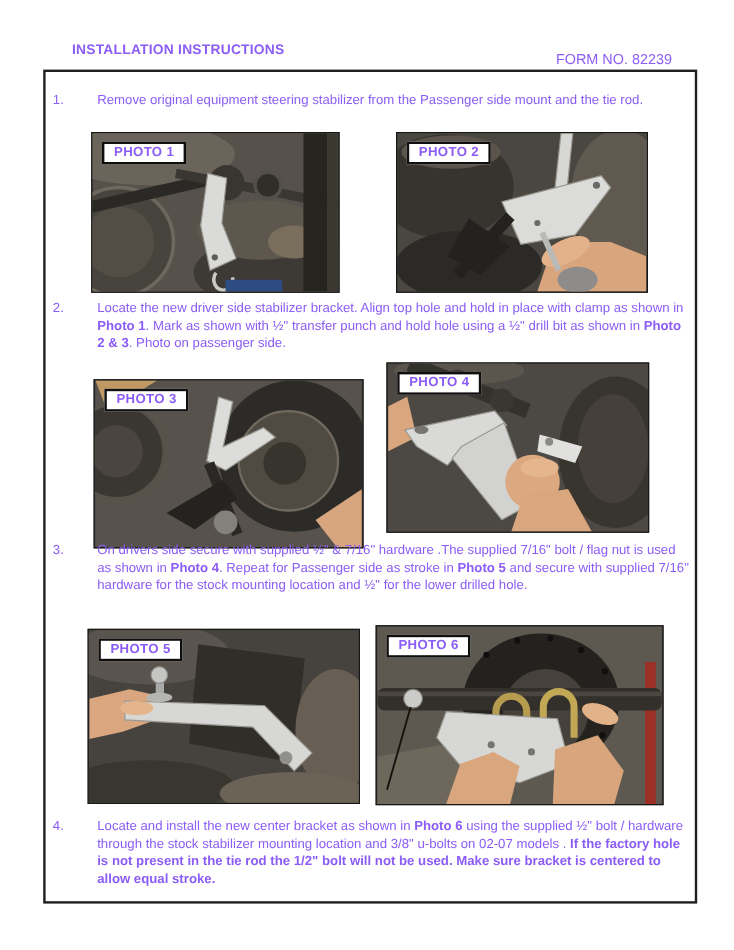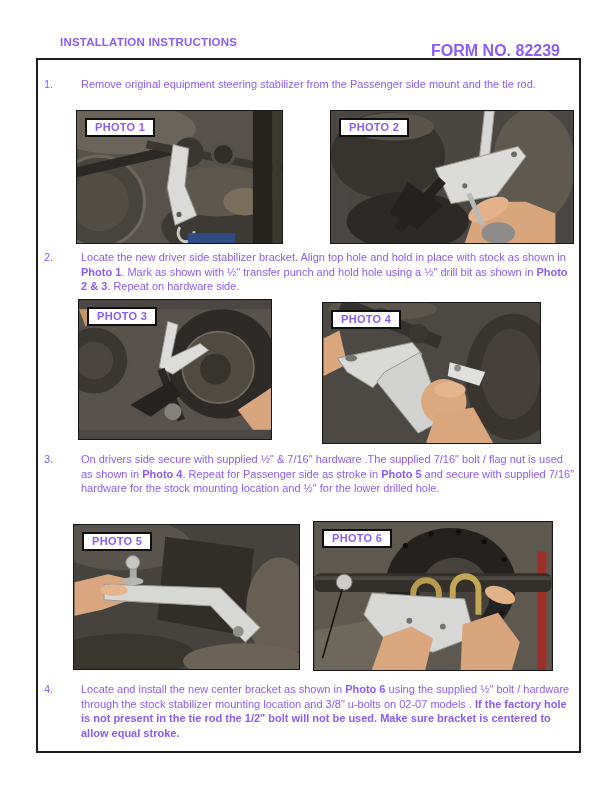--- a/index.html
+++ b/index.html
@@ -7,21 +7,21 @@
     position:relative; width:612px; height:792px; background:#ffffff;
     font-family:"Liberation Sans","DejaVu Sans",sans-serif; color:#8b5cf6;
     overflow:hidden;
   }
   .doc-title {
     position:absolute; left:60px; top:36px;
     font-size:11.5px; font-weight:bold; letter-spacing:0.2px;
   }
   .form-no {
     position:absolute; right:52px; top:42px;
-    font-size:16px; font-weight:bold;
+    font-size:12px; font-weight:normal;
   }
   .content-box {
     position:absolute; left:36px; top:58px; width:545px; height:695px;
     border:2px solid #1f1f1f; box-sizing:border-box;
   }
   .step {
     position:absolute; display:flex; font-size:11px; line-height:1.33;
   }
   .step-num { flex:none; width:21px; }
   .step-text { flex:1;padding-left:16px; }
@@ -36,22 +36,22 @@
   }
   .photo svg { display:block; width:100%; height:100%; }
   .photo-label {
     position:absolute; top:7px; left:8px;
     background:#ffffff; border:2px solid #0f0f0f;
     padding:1px 8px 2px 8px;
     font-size:11px; font-weight:bold; letter-spacing:0.3px;
     white-space:nowrap;
   }
   .photo1 { left:38px;  top:50px;  width:207px; height:134px; }
-  .photo2 { left:292px; top:50px;  width:244px; height:134px; }
-  .photo3 { left:40px;  top:239px; width:194px; height:141px; }
+  .photo2 { left:292px; top:50px;  width:210px; height:134px; }
+  .photo3 { left:40px;  top:256px; width:225px; height:141px; }
   .photo4 { left:284px; top:242px; width:219px; height:142px; }
   .photo5 { left:35px;  top:464px; width:227px; height:146px; }
   .photo6 { left:275px; top:461px; width:240px; height:150px; }
 </style>
 </head>
 <body>
 
 <div class="page">
 
   <div class="doc-title">INSTALLATION INSTRUCTIONS</div>
@@ -103,21 +103,21 @@
         <polygon points="210,134 210,104 180,92 150,92 128,104 118,134" fill="#d9a57d"></polygon>
         <ellipse cx="142" cy="100" rx="22" ry="10" fill="#e3b28a" transform="rotate(-25 142 100)"></ellipse>
         <path d="M122,84 L136,116" stroke="#b9b9b7" stroke-width="5"></path>
         <ellipse cx="152" cy="124" rx="17" ry="11" fill="#8d8c8a"></ellipse>
       </svg>
       <div class="photo-label">PHOTO 2</div>
     </div>
 
     <div class="step step2">
       <span class="step-num">2.</span>
-      <div class="step-text"><span>Locate the new driver side stabilizer bracket. Align top hole and hold in place with stock as shown in </span><span class="b">Photo 1</span><span>. Mark as shown with ½" transfer punch and hold hole using a ½" drill bit as shown in </span><span class="b">Photo 2 &amp; 3</span><span>. Repeat on hardware side.</span></div>
+      <div class="step-text"><span>Locate the new driver side stabilizer bracket. Align top hole and hold in place with clamp as shown in </span><span class="b">Photo 1</span><span>. Mark as shown with ½" transfer punch and hold hole using a ½" drill bit as shown in </span><span class="b">Photo 2 &amp; 3</span><span>. Photo on passenger side.</span></div>
     </div>
 
     <div class="photo photo3">
       <svg viewBox="0 0 225 141" aria-hidden="true">
         <rect width="225" height="141" fill="#57534c"></rect>
         <polygon points="0,0 52,0 10,26" fill="#c09a62"></polygon>
         <circle cx="168" cy="64" r="64" fill="#2d2b28"></circle>
         <circle cx="163" cy="68" r="42" fill="#4f4a42" stroke="#6f695e" stroke-width="2"></circle>
         <circle cx="160" cy="70" r="18" fill="#37332d"></circle>
         <circle cx="18" cy="60" r="40" fill="#3a3733" stroke="#575249" stroke-width="3"></circle>

